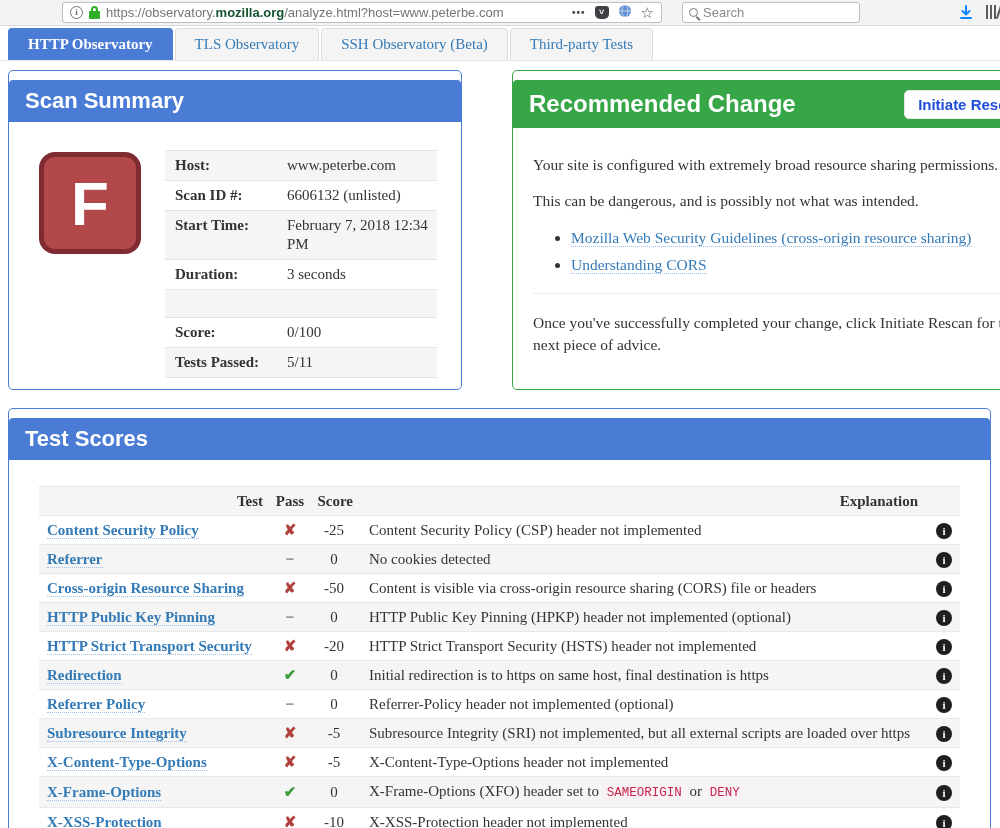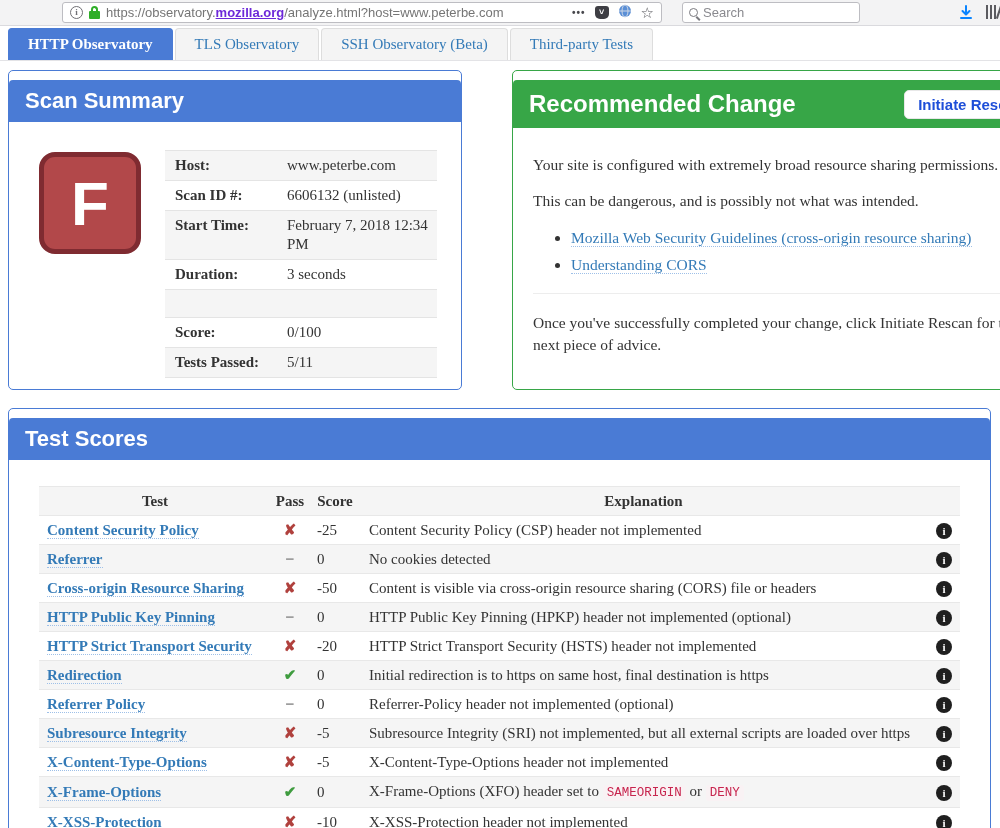--- a/index.html
+++ b/index.html
@@ -19,21 +19,21 @@
   .urlbar{position:absolute; left:62px; top:2px; width:600px; height:21px; background:#fff;
     border:1px solid #bdbdc2; border-radius:3px; display:flex; align-items:center;
     padding:0 7px; gap:6px; font-family:"Liberation Sans",sans-serif;}
   .info-circle{width:13px; height:13px; border:1px solid #6f6f74; border-radius:50%;
     color:#6f6f74; font:bold 9px "Liberation Serif",serif; text-align:center; line-height:11px; flex:none;}
   .lock{width:11px; height:14px; position:relative; flex:none;}
   .lock .shackle{position:absolute; left:2px; top:0; width:7px; height:7px;
     border:2px solid #2fae28; border-bottom:none; border-radius:4px 4px 0 0;}
   .lock .bodyp{position:absolute; left:0; top:5px; width:11px; height:8px; background:#2fae28; border-radius:1px;}
   .url-text{flex:1; font-size:13px; color:#757575; white-space:nowrap; overflow:hidden;}
-  .url-text .domain{color:#6d28d9; font-weight:bold;text-decoration:underline;}
+  .url-text .domain{color:#14532d; font-weight:bold;}
   .urlbar-icons{display:flex; align-items:center; gap:9px; flex:none; color:#47474c;}
   .more-dots{font:bold 10px "Liberation Sans",sans-serif; letter-spacing:1px; color:#47474c;}
   .pocket{width:14px; height:13px; background:#3e3e44; border-radius:3px 3px 5px 5px;
     color:#fff; font:bold 9px "Liberation Sans",sans-serif; text-align:center; line-height:12px;}
   .star{font-size:15px; color:#57575c; line-height:13px;}
   .searchbar{position:absolute; left:682px; top:2px; width:178px; height:21px; background:#fff;
     border:1px solid #bdbdc2; border-radius:3px; display:flex; align-items:center; padding:0 6px; gap:5px;}
   .mag{width:9px; height:9px; border:1.5px solid #7a7a7f; border-radius:50%; position:relative; flex:none;}
   .mag::after{content:""; position:absolute; left:7px; top:7px; width:5px; height:1.5px;
     background:#7a7a7f; transform:rotate(45deg); transform-origin:0 0;}
@@ -90,25 +90,25 @@
   .rec-body ul{margin:2px 0 16px 38px;}
   .rec-body li{margin-bottom:5px;}
   .rec-body a, a.test-link{color:var(--link); text-decoration:none; border-bottom:1px dotted #9ec0e8; cursor:pointer;}
   .rec-body hr{border:none; border-top:1px solid #ededed; margin:16px 0 18px;}
 
   
   .tests-body{padding:26px 30px 0;}
   .tests-table{width:100%; border-collapse:collapse; table-layout:fixed; font-size:15px; color:#333;}
   .tests-table col.c-test{width:232px;} .tests-table col.c-pass{width:38px;}
   .tests-table col.c-score{width:52px;} .tests-table col.c-info{width:34px;}
-  .tests-table th{background:#f5f5f5; font-weight:bold; text-align:center;}
+  .tests-table th{background:#f5f5f5; font-weight:bold; text-align:right;}
   .tests-table th,.tests-table td{border-top:1px solid #e8e8e8; padding:4px 8px; line-height:20px;
     white-space:nowrap; overflow:hidden;}
   .tests-table td.pass-cell,.tests-table th.pass-cell{text-align:center; padding:4px 2px;}
-  .tests-table td.score-cell{text-align:left; padding-right:10px;}
+  .tests-table td.score-cell{text-align:center; padding-right:10px;}
   .tests-table td.info-cell{text-align:right;}
   .tests-table tbody tr:nth-child(even){background:#f5f5f5;}
   a.test-link{font-weight:bold;}
   .pass-icon{font-weight:bold; font-size:15px;}
   .pass-icon.pass{color:var(--pass);} .pass-icon.fail{color:var(--fail);}
   .pass-icon.neutral{color:var(--neutral); font-family:"Liberation Sans",sans-serif;}
   .info-icon{display:inline-block; width:16px; height:16px; background:#1f1f1f; border-radius:50%;
     color:#fff; font:bold 11px "Liberation Serif",serif; text-align:center; line-height:16px; cursor:pointer;}
   .tests-table code{font-family:"Liberation Mono","DejaVu Sans Mono",monospace; font-size:12.5px;
     color:var(--code-fg); background:var(--code-bg); padding:1px 4px; border-radius:3px;}

